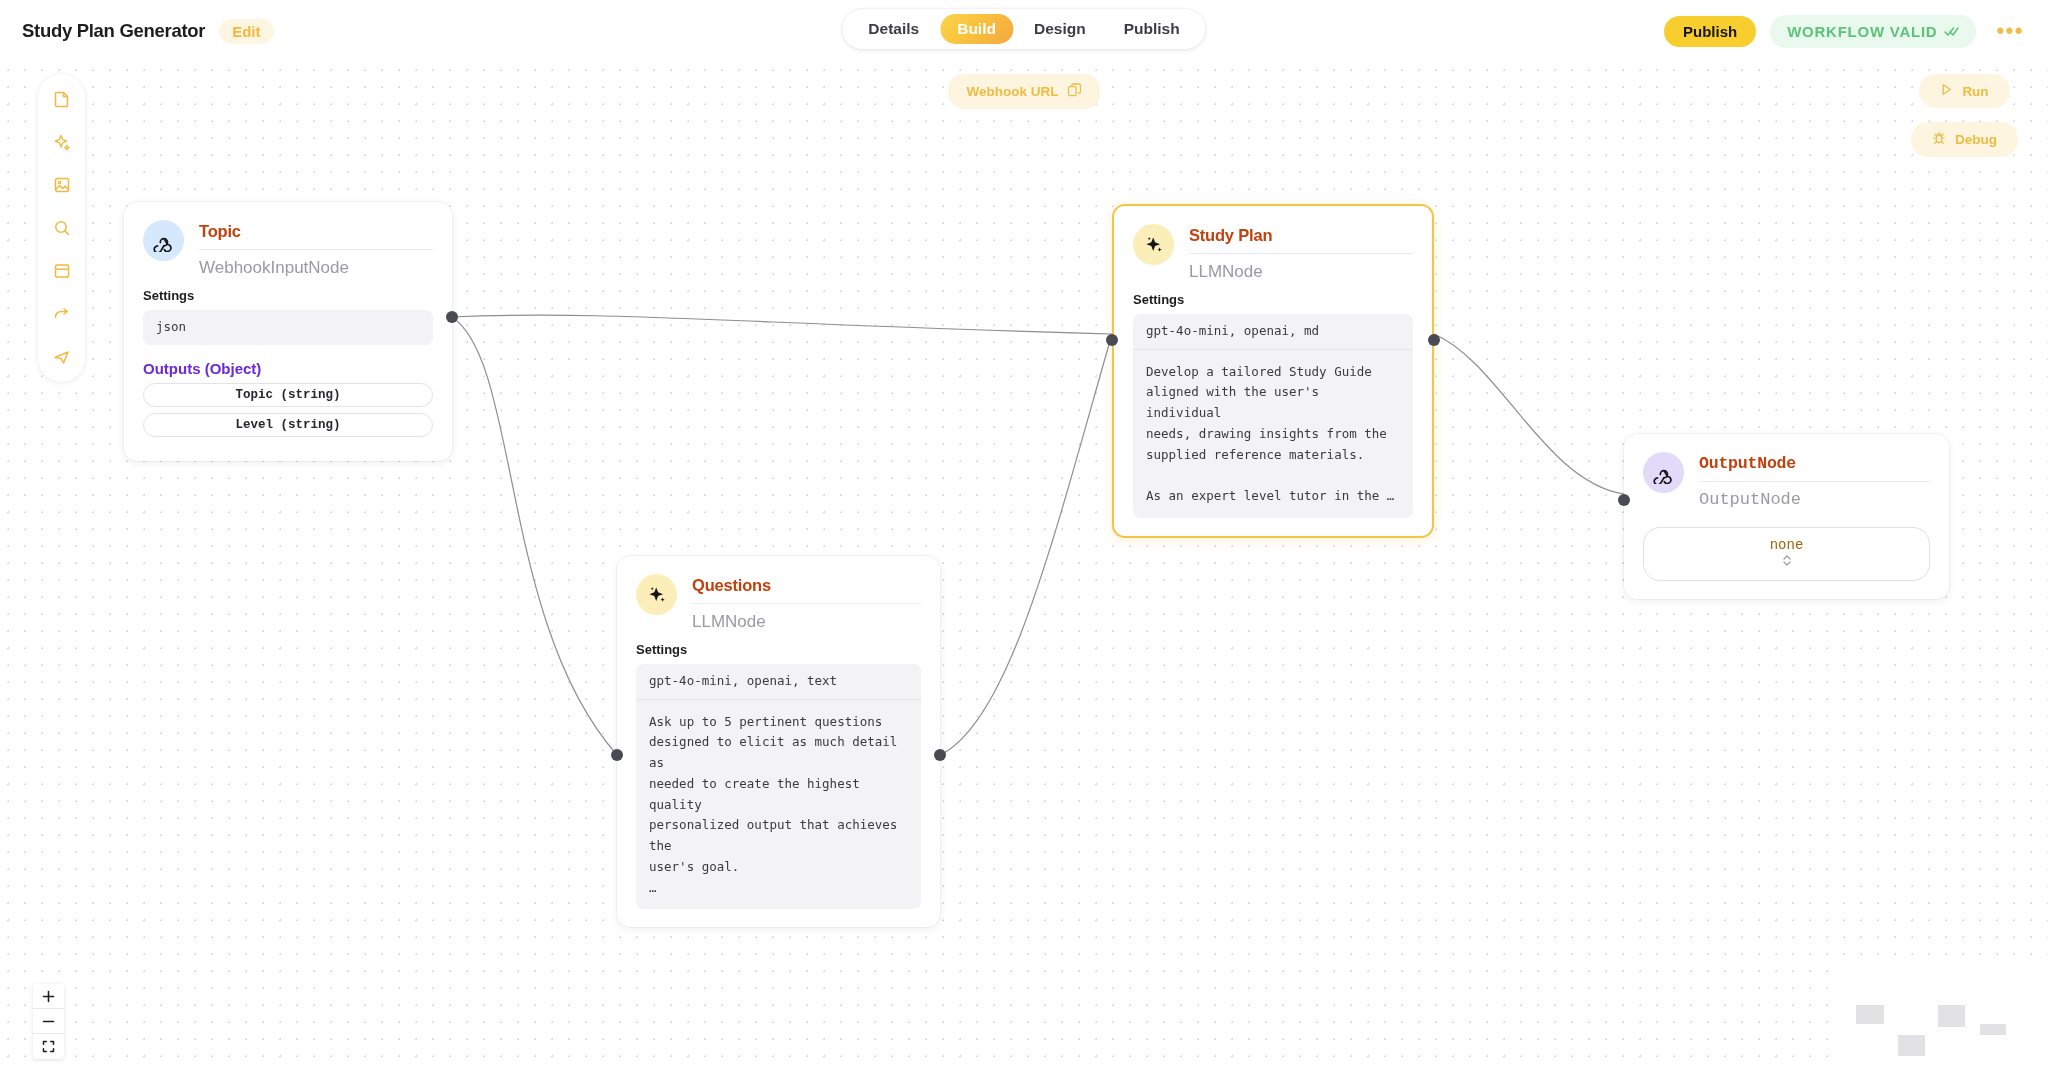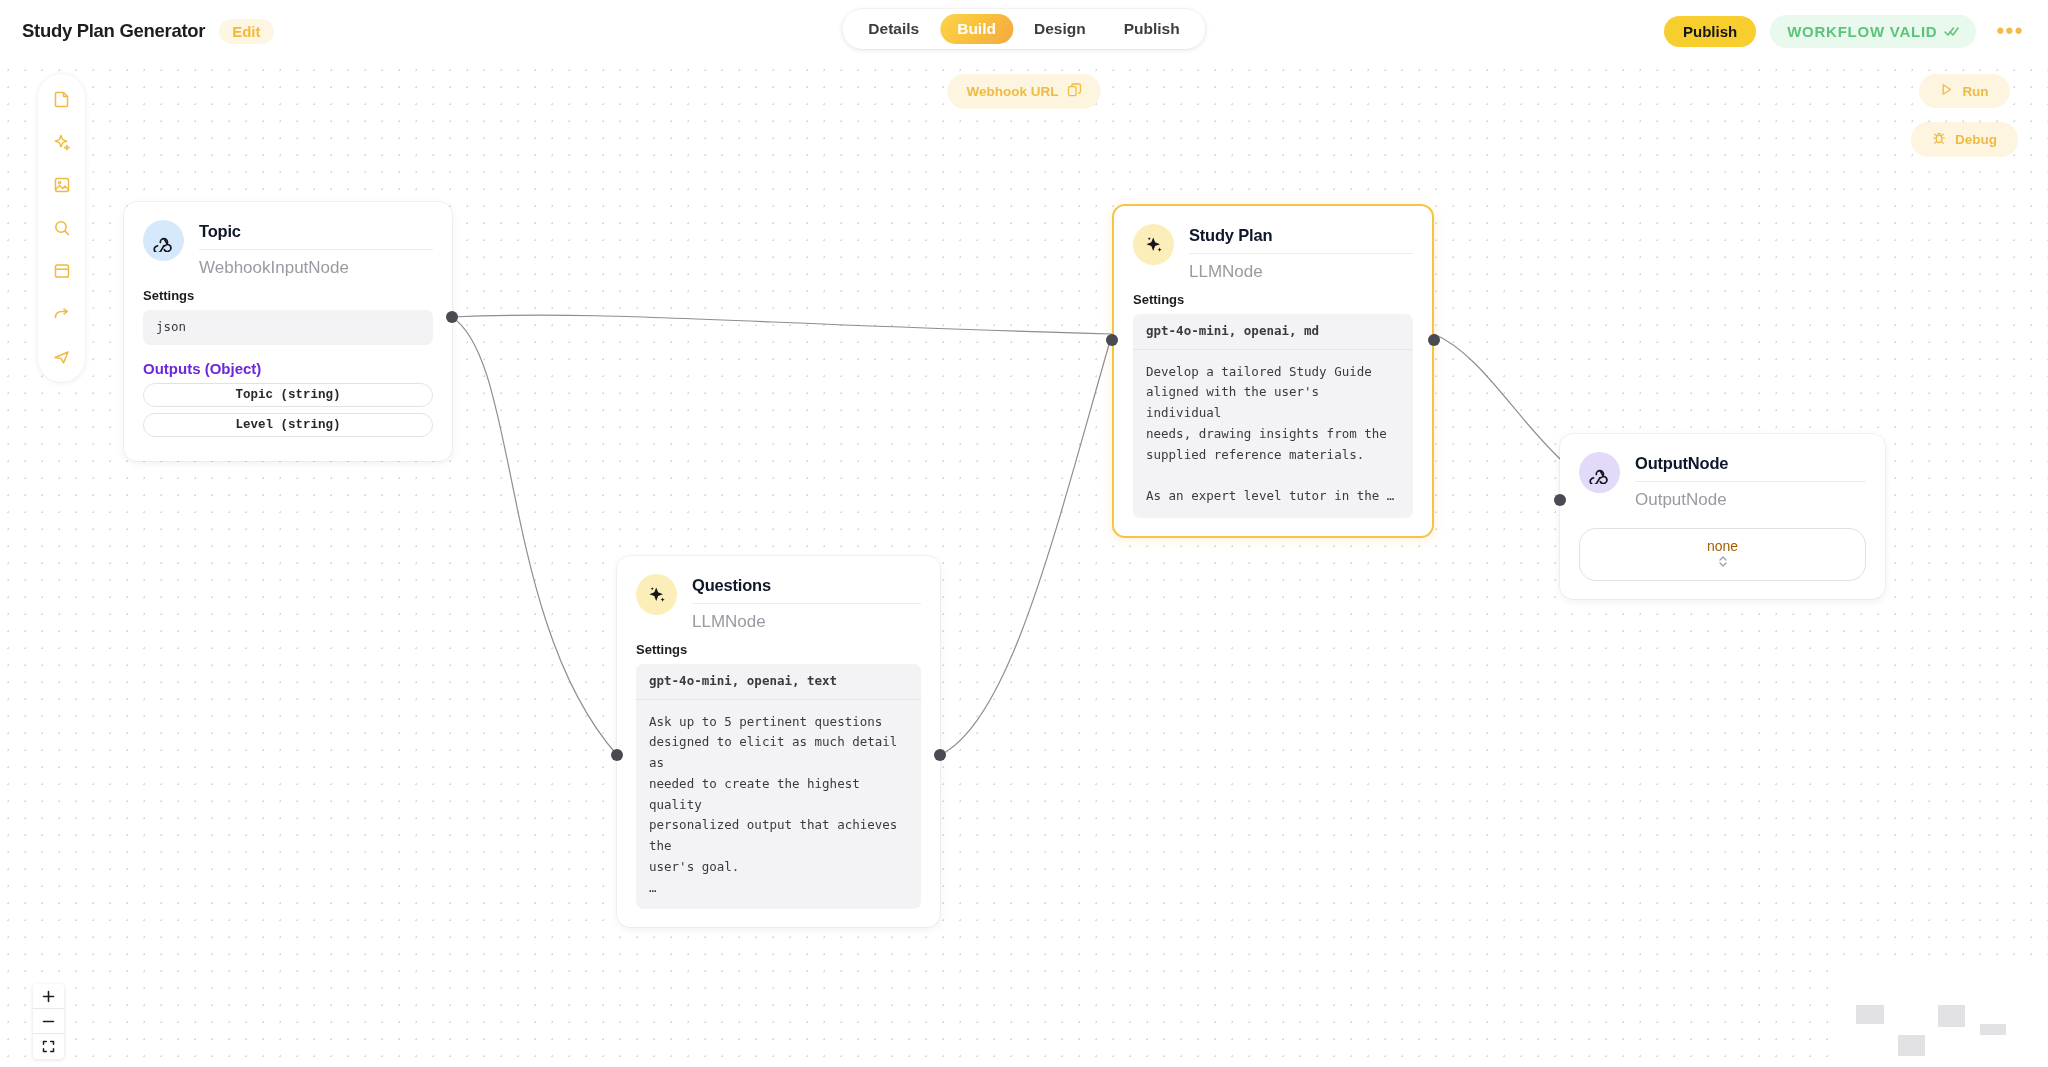--- a/index.html
+++ b/index.html
@@ -155,41 +155,41 @@
   .node-avatar {
     width: 41px; height: 41px; border-radius: 50%;
     display: flex; align-items: center; justify-content: center;
     flex: 0 0 41px;
   }
   .avatar-blue { background: #d6e8fb; }
   .avatar-yellow { background: #fbeeb8; }
   .avatar-purple { background: #e2daf8; }
   .node-head-text { flex: 1; min-width: 0; padding-top: 2px; }
   .node-title {
-    font-size: 16.5px; font-weight: bold; color: #0f172a;
+    font-size: 16.5px; font-weight: bold; color: #c2410c;
     letter-spacing: -0.2px;
     padding-bottom: 8px;
     border-bottom: 1px solid #ececee;
   }
   .node-subtitle {
     font-size: 17px; color: #9a9aa2; padding-top: 8px;
   }
   .node-body { padding: 10px 19px 18px 19px; }
   .section-label {
     font-size: 13px; font-weight: bold; color: #1d1d1f;
     margin-bottom: 7px;
   }
   .settings-box {
     background: #f3f3f5; border-radius: 7px;
     padding: 11px 13px;
     font-family: "DejaVu Sans Mono", monospace;
     font-size: 12.5px; color: #3a3a40;
     line-height: 1.0;
   }
-  .settings-model { padding-bottom: 11px; font-weight: bold; }
+  .settings-model { padding-bottom: 11px; }
   .settings-divider { height: 1px; background: #e6e6ea; margin: 0 -13px; }
   .settings-prompt {
     font-family: "DejaVu Sans Mono", monospace;
     font-size: 12.5px; color: #3a3a40;
     line-height: 1.66; white-space: pre-wrap;
     padding-top: 12px;
   }
   .outputs-label {
     font-size: 15px; font-weight: bold; color: #6d28d9;
     margin: 15px 0 6px 0;
@@ -437,21 +437,21 @@
 needed to create the highest quality
 personalized output that achieves the
 user's goal.
 …</div>
         </div>
       </div>
       <div class="handle" style="left:-6px; top:193px;"></div>
       <div class="handle" style="right:-6px; top:193px;"></div>
     </div>
 
-    <div class="node" style="left:1560px; top:372px; width:325px;">
+    <div class="node" style="left:1624px; top:372px; width:325px;font-family:Liberation Mono, monospace;">
       <div class="node-head">
         <div class="node-avatar avatar-purple">
           <svg width="22" height="22" viewBox="0 0 22 22" fill="none">
             <path d="M7.3 12.4a3.6 3.6 0 1 1 3.7 3.5h-.2" stroke="#15151a" stroke-width="1.7" stroke-linecap="round"></path>
             <path d="M11.2 8.9l3.2 5.6a3.5 3.5 0 1 1-3.1 5.1" stroke="#15151a" stroke-width="1.7" stroke-linecap="round"></path>
             <path d="M10.8 15.9l-2.9 5a3.5 3.5 0 1 1-3.3-5.1" stroke="#15151a" stroke-width="1.7" stroke-linecap="round"></path>
           </svg>
         </div>
         <div class="node-head-text">
           <div class="node-title">OutputNode</div>

